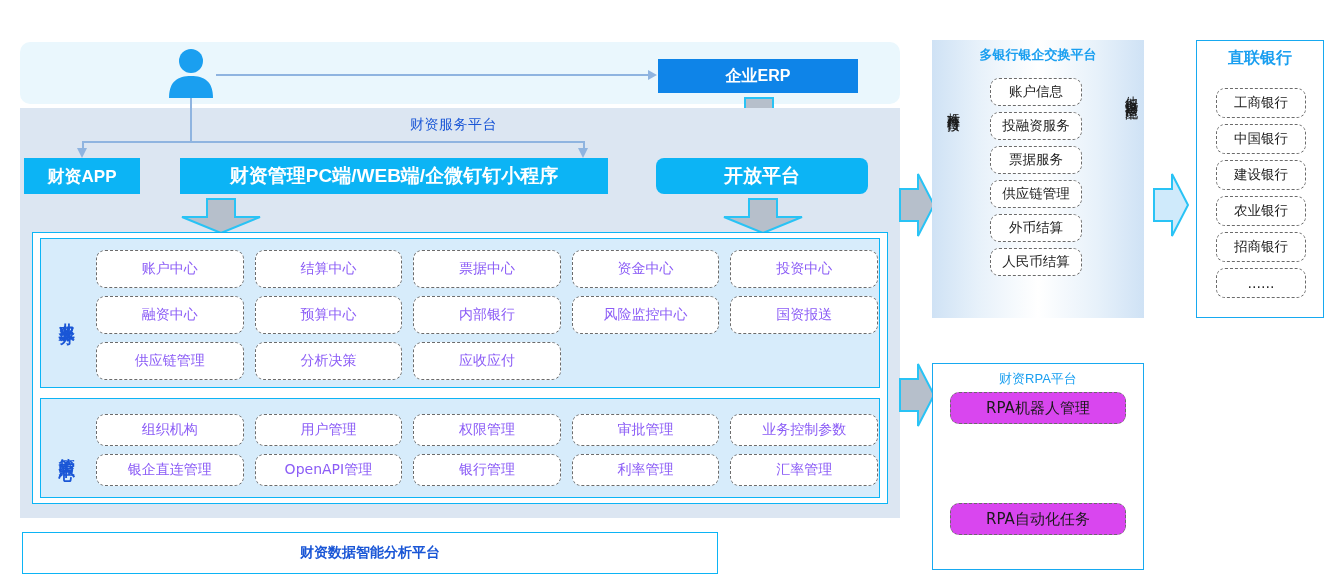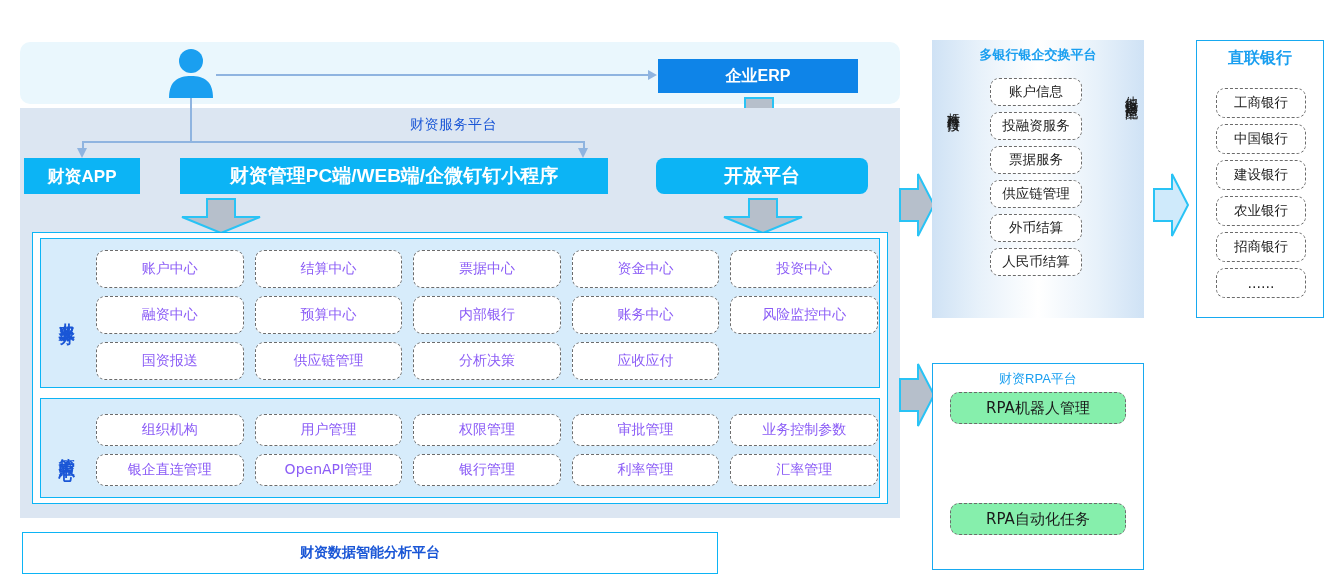--- a/index.html
+++ b/index.html
@@ -168,21 +168,21 @@
   .rpa-panel {
     left: 932px; top: 363px; width: 212px; height: 207px;
     background: #ffffff; border: 1.6px solid #17a9f0;
   }
   .rpa-title {
     left: 932px; top: 370px; width: 212px;
     text-align: center; font-size: 13px; font-weight: normal; color: #1a9ff0;
   }
   .rpa-item {
     position: absolute; width: 176px; height: 32px; left: 950px;
-    background: #86efac; border: 1.4px dashed #6b6b6b; border-radius: 9px;
+    background: #d946ef; border: 1.4px dashed #6b6b6b; border-radius: 9px;
     display: flex; align-items: center; justify-content: center;
     font-size: 15px; color: #1a1a1a;
     font-family: "DejaVu Sans", "Liberation Sans", sans-serif;
   }
   .rpa-item-1 { top: 392px; }
   .rpa-item-2 { top: 503px; }
 
   
   .blockarrow { position: absolute; }
 </style>
@@ -237,21 +237,20 @@
 
   <div class="grid-biz">
     <div class="cell">账户中心</div>
     <div class="cell">结算中心</div>
     <div class="cell">票据中心</div>
     <div class="cell">资金中心</div>
     <div class="cell">投资中心</div>
     <div class="cell">融资中心</div>
     <div class="cell">预算中心</div>
     <div class="cell">内部银行</div>
-    <div class="cell">账务中心</div>
     <div class="cell">风险监控中心</div>
     <div class="cell">国资报送</div>
     <div class="cell">供应链管理</div>
     <div class="cell">分析决策</div>
     <div class="cell">应收应付</div>
   </div>
 
   <div class="grid-ctrl">
     <div class="cell">组织机构</div>
     <div class="cell">用户管理</div>

